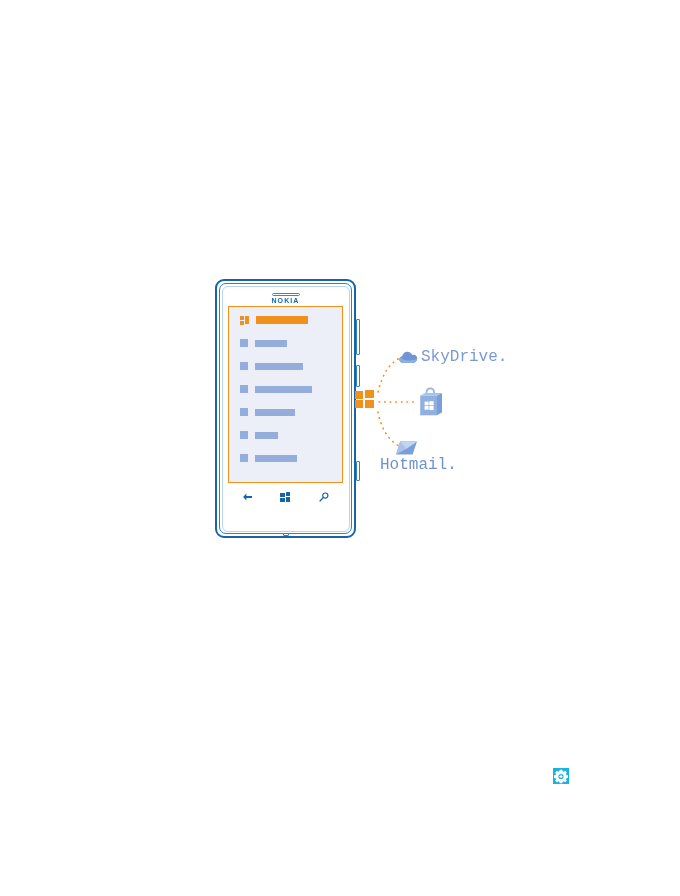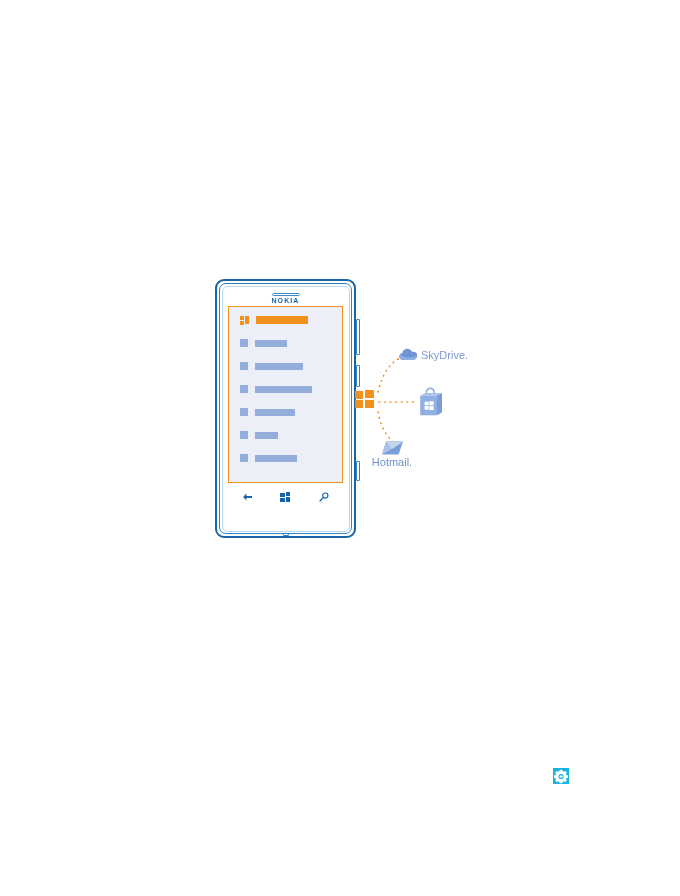--- a/index.html
+++ b/index.html
@@ -232,25 +232,25 @@
     height: 896px;
     pointer-events: none;
   }
 
   
   .service {
     position: absolute;
   }
   .svc-skydrive { left: 399px; top: 348px; display: flex; align-items: center; }
   .svc-store    { left: 417px; top: 387px; }
-  .svc-hotmail  { left: 366px; top: 440px; text-align: center; width: 52px; }
+  .svc-hotmail  { left: 380px; top: 440px; text-align: center; width: 52px; }
 
   .svc-label {
-    font-family: Liberation Sans, sans-serif;
-    font-size: 11px;
+    font-family: Liberation Mono, monospace;
+    font-size: 16px;
     color: #6f91cf;
     white-space: nowrap;
   }
   .svc-label.skydrive { margin-left: 3px; color: #7b9ad4; }
   .svc-label.hotmail { display: block; margin-top: 0px; color: #6f91cf; }
 
   
   .gear-badge {
     position: absolute;
     left: 553px;

